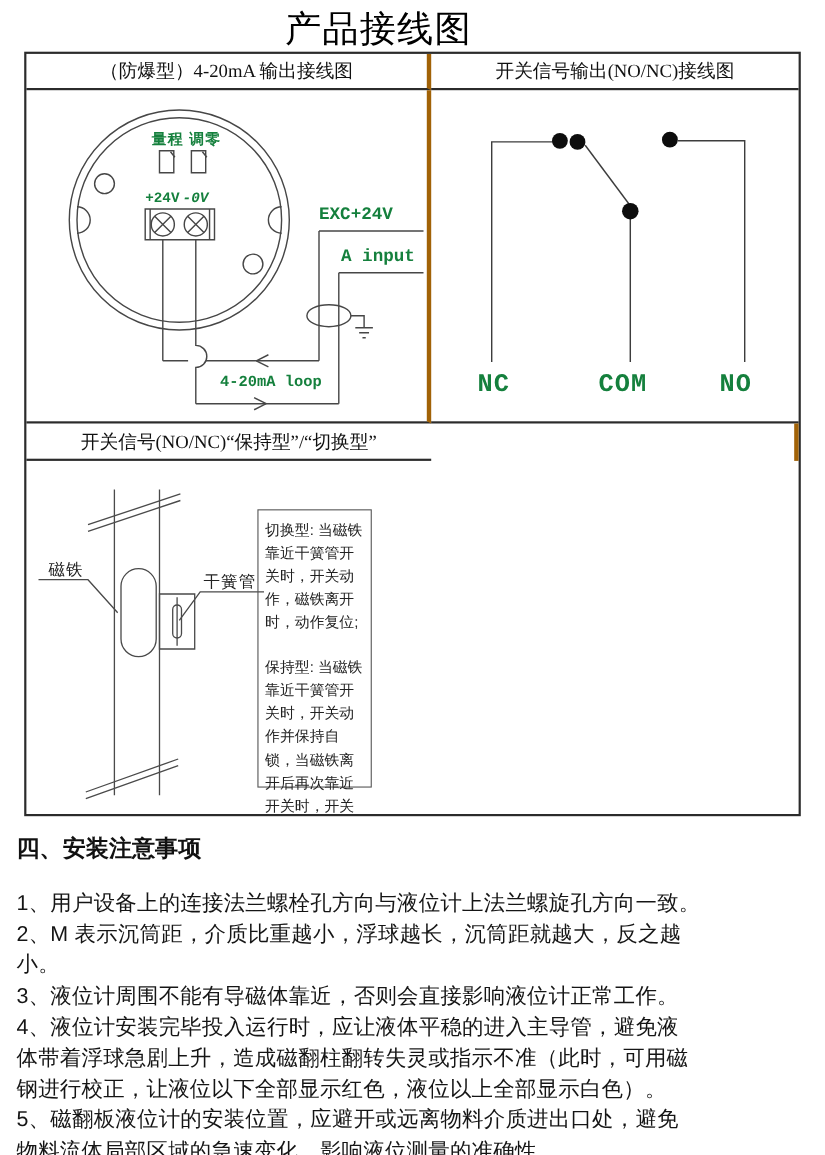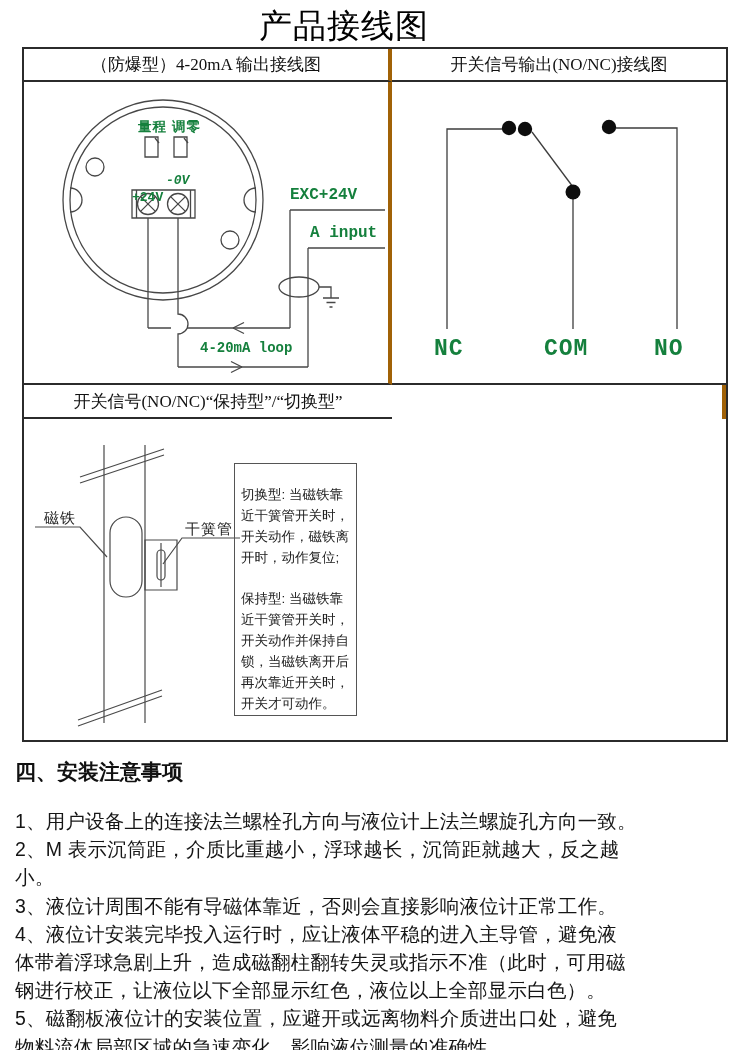--- a/index.html
+++ b/index.html
@@ -32,23 +32,23 @@
   svg path,svg line,svg rect,svg circle,svg ellipse{vector-effect:non-scaling-stroke;}
   
   .lbl{position:absolute;white-space:nowrap;color:#15803d;}
   .cn-sm{font-size:13.5px;font-weight:bold;letter-spacing:1px;}
   .mono-sm{font-family:"Liberation Mono","DejaVu Sans Mono",monospace;font-size:13px;font-weight:bold;}
   .mono-md{font-family:"Liberation Mono","DejaVu Sans Mono",monospace;font-size:16px;font-weight:bold;}
   .mono-lg{font-family:"Liberation Mono","DejaVu Sans Mono",monospace;font-size:23px;font-weight:bold;letter-spacing:1px;}
   .cn-md{font-size:15px;letter-spacing:1px;color:#222;}
   
   #reed-note-box{
-    position:absolute;left:210px;top:44px;width:123px;height:253px;
+    position:absolute;left:210px;top:44px;width:104px;height:253px;
     border:1.5px solid #555;box-sizing:border-box;
-    padding:20px 3px 4px 6px;font-size:13.5px;line-height:21px;color:#222;
+    padding:7px 3px 4px 6px;font-size:13.5px;line-height:21px;color:#222;
   }
   #reed-note-box .para{white-space:normal;word-break:break-all;}
   #reed-note-box .para+.para{margin-top:20px;}
   
   #notes{position:absolute;left:15px;top:757px;width:723px;}
   #notes-heading{font-size:21px;font-weight:bold;line-height:30px;color:#111;margin-bottom:20px;}
   .note-item{
     font-size:19.5px;line-height:28.2px;color:#151515;
     white-space:pre-line;letter-spacing:0.2px;
   }
@@ -111,21 +111,21 @@
         </g>
         <ellipse cx="275" cy="205" rx="20" ry="10"></ellipse>
         <g>
           <path d="M295,205 H307 V216"></path>
           <path d="M299,216 H315 M302.5,220.5 H311.5 M305.5,225 H308.5"></path>
         </g>
       </g>
     </svg>
     <span class="lbl cn-sm" style="left:114px;top:36px;">量程</span>
     <span class="lbl cn-sm" style="left:148px;top:36px;">调零</span>
-    <span class="lbl mono-sm" style="left:108px;top:108px;">+24V</span>
+    <span class="lbl mono-sm" style="left:108px;top:91px;">+24V</span>
     <span class="lbl mono-sm" style="left:142px;top:91px;font-style:italic;">-0V</span>
     <span class="lbl mono-md" style="left:266px;top:104px;">EXC+24V</span>
     <span class="lbl mono-md" style="left:286px;top:142px;">A input</span>
     <span class="lbl mono-sm" style="left:176px;top:258px;font-size:14px;">4-20mA loop</span>
   </div>
 
   <div class="cell b-b">
     <svg width="332" height="301" viewBox="0 0 332 301">
       <g stroke="#3d3d3d" stroke-width="1.3" fill="none">
         <path d="M55,247 V47 H111"></path>

